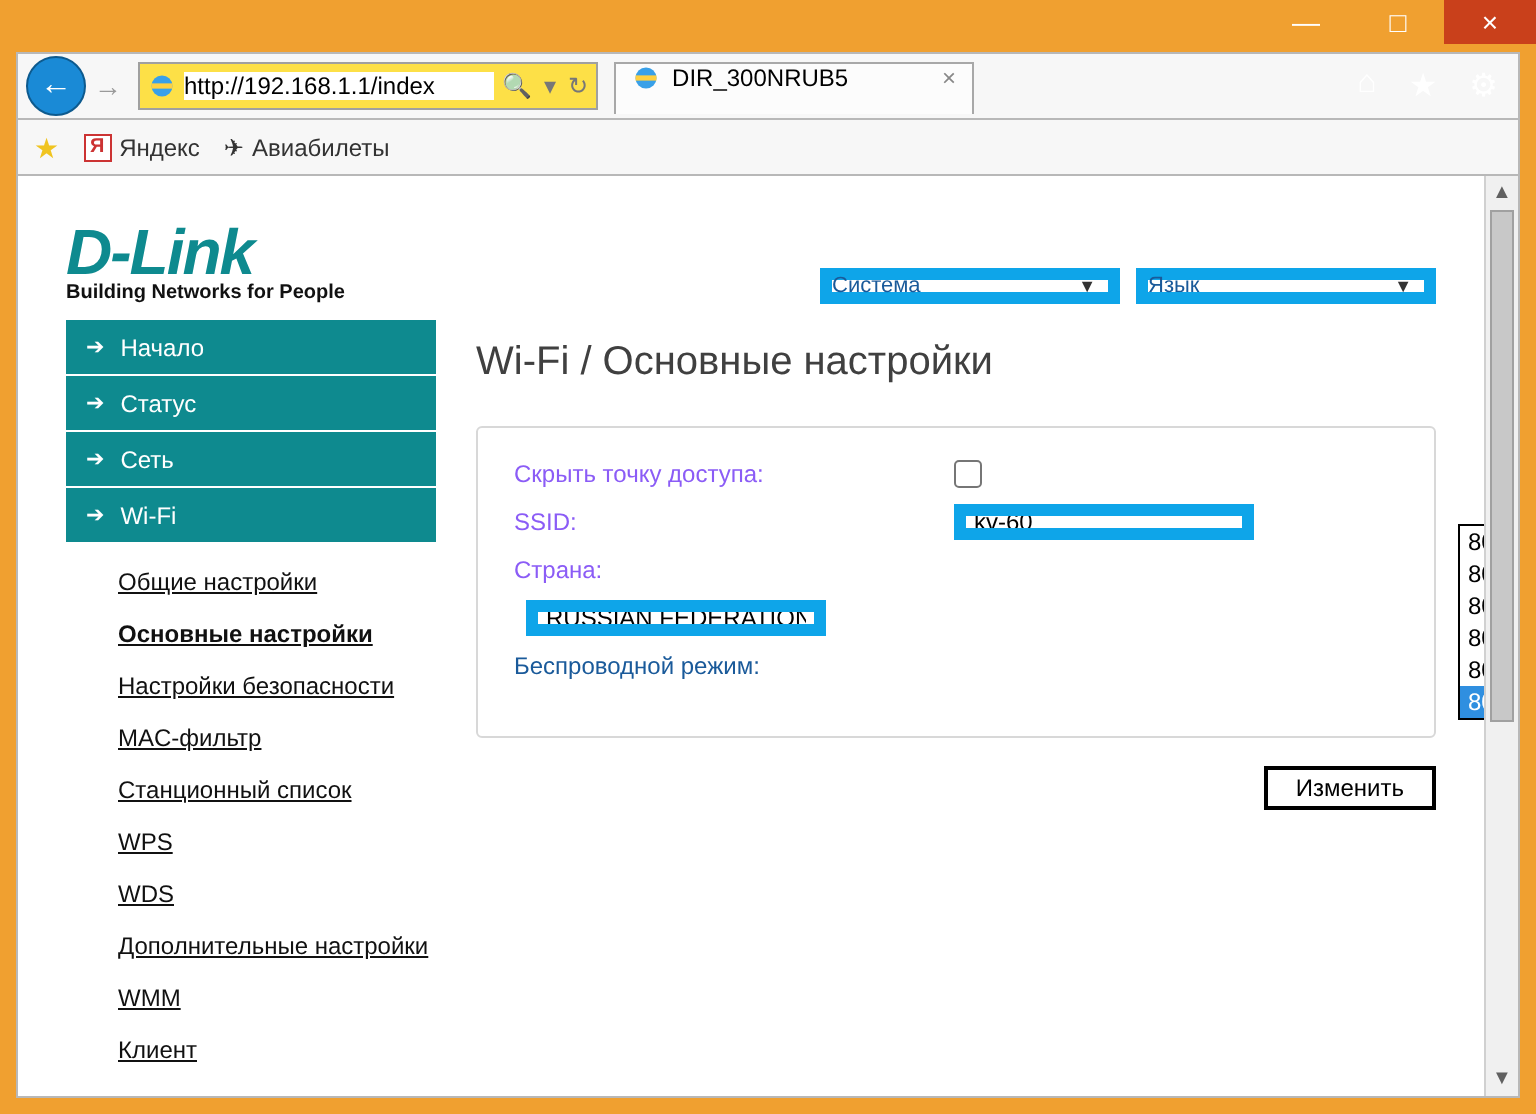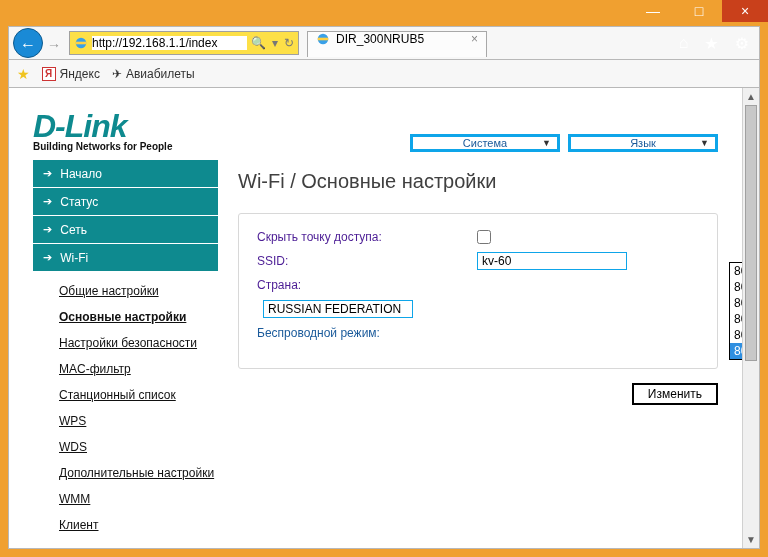--- a/index.html
+++ b/index.html
@@ -30,36 +30,36 @@
   .vscroll { width: 17px; background: #f0f0f0; border-left: 1px solid #d0d0d0; display: flex; flex-direction: column; }
   .vscroll .arrow { height: 17px; display: flex; align-items: center; justify-content: center; color: #606060; font-size: 10px; }
   .vscroll .track { flex: 1; position: relative; }
   .vscroll .thumb { position: absolute; left: 2px; right: 2px; top: 0; height: 60%; background: #c8c8c8; border: 1px solid #a0a0a0; }
   
   .logo-row { display: flex; align-items: flex-end; }
   .logo { color: #0e8a8f; }
   .logo .big { font-size: 32px; font-weight: 800; letter-spacing: -1px; font-style: italic; }
   .logo .sub { font-size: 10px; font-weight: 700; color: #111; margin-top: -4px; }
   .topmenu { margin-left: auto; display: flex; gap: 8px; }
-  .topmenu .dd { width: 150px; height: 18px; border: 3px solid #0ea5e9; display: flex; align-items: center; justify-content: center; font-size: 11px; color: #1a5a9a; position: relative; }
+  .topmenu .dd { width: 150px; height: 18px; border: 6px solid #0ea5e9; display: flex; align-items: center; justify-content: flex-start; font-size: 11px; color: #1a5a9a; position: relative; }
   .topmenu .dd .caret { position: absolute; right: 6px; color: #333; font-size: 9px; }
   .layout { display: flex; margin-top: 8px; gap: 20px; }
   .sidebar { width: 185px; }
   .sec { background: #0e8a8f; color: #fff; height: 28px; display: flex; align-items: center; padding: 0 10px; font-size: 12px; border-bottom: 1px solid #fff; }
   .sec .arr { margin-right: 8px; font-size: 11px; }
   .subnav { padding: 6px 0 6px 26px; }
   .subnav a { display: block; color: #111; font-size: 12px; padding: 6px 0; text-decoration: underline; }
   .subnav a.active { font-weight: 700; }
   .main { flex: 1; }
   h1 { color: #404040; font-size: 20px; font-weight: 400; margin: 10px 0 20px 0; }
   .panel { border: 1px solid #d8d8d8; border-radius: 3px; padding: 16px 18px 20px 18px; position: relative; }
   .row { display: flex; align-items: center; margin-bottom: 8px; font-size: 12px; }
-  .row label { width: 220px; color: #4c1d95; }
+  .row label { width: 220px; color: #8b5cf6; }
   .row .bluelabel { color: #1a5a9a; }
-  .row input[type=text] { width: 150px; height: 18px; border: 1px solid #0ea5e9; padding: 0 4px; font-size: 12px; }
+  .row input[type=text] { width: 150px; height: 18px; border: 6px solid #0ea5e9; padding: 0 4px; font-size: 12px; }
   .row input[type=checkbox] { width: 14px; height: 14px; }
   .row .wide { width: 220px; }
   .dropdown-open { position: absolute; left: 490px; top: 48px; width: 150px; border: 1px solid #000; background: #fff; font-size: 12px; z-index: 5; }
   .dropdown-open .opt { padding: 1px 4px; }
   .dropdown-open .opt.sel { background: #2f8fe0; color: #fff; }
   .submit-row { display: flex; justify-content: flex-end; margin-top: 14px; }
   .submit-row button { background: #fff; border: 2px solid #000; padding: 2px 14px; font-size: 12px; }
   .ya-box { width:14px; height:14px; background:#fff; border:1px solid #c33; color:#c33; font-weight:700; font-size:10px; display:inline-flex; align-items:center; justify-content:center; }
 </style>
 </head>

